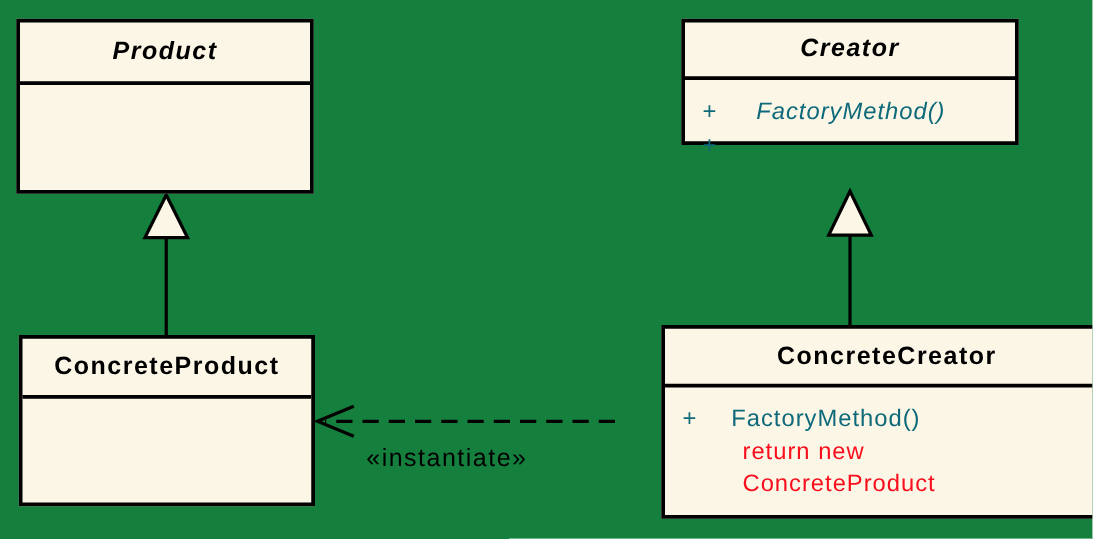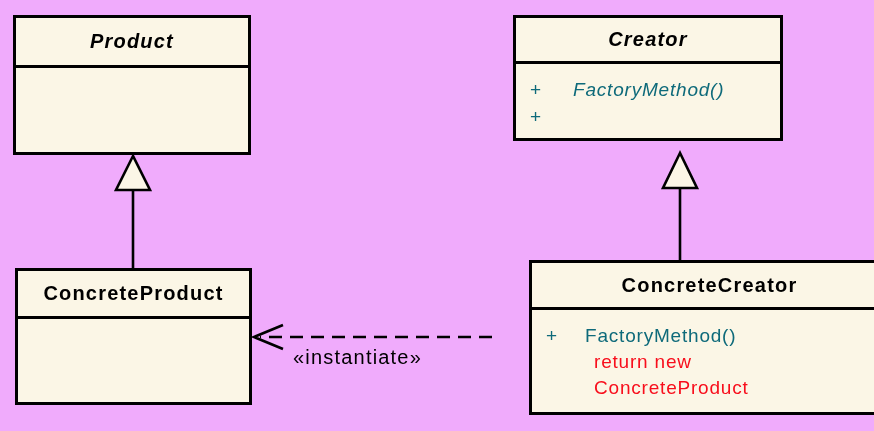--- a/index.html
+++ b/index.html
@@ -1,21 +1,21 @@
 <!DOCTYPE html>
 <html><head>
 <meta charset="utf-8">
 <style>
   * { box-sizing: border-box; }
   html, body { margin: 0; padding: 0; background: #ffffff; }
   .canvas {
     position: relative;
     width: 874px;
     height: 431px;
-    background: #f0abfc;
+    background: #15803d;
     font-family: "Liberation Sans", sans-serif;
     overflow: hidden;
   }
   .uml-class {
     position: absolute;
     background: #FBF6E6;
     border: 3px solid #000000;
   }
   .uml-title {
     display: flex;
@@ -86,21 +86,21 @@
       <line x1="492" y1="337" x2="260" y2="337" stroke="#000000" stroke-width="2.6" stroke-dasharray="13,8"></line>
       <polyline points="283,325 254,337 283,349" fill="none" stroke="#000000" stroke-width="2.6"></polyline>
     </g>
   </svg>
 
   <div class="uml-class abstract" style="left:13px; top:15px; width:238px; height:140px;">
     <div class="uml-title" style="height:50px;">Product</div>
     <div class="uml-body"></div>
   </div>
 
-  <div class="uml-class abstract" style="left:513px; top:15px; width:270px; height:126px;">
+  <div class="uml-class abstract" style="left:545px; top:15px; width:270px; height:101px;">
     <div class="uml-title" style="height:46px;">Creator</div>
     <div class="uml-body">
       <div class="m-line m-abstract">
         <span class="m-vis">+</span>
         <span class="m-name">FactoryMethod()</span>
       </div>
       <div class="m-line">
         <span class="m-vis">+</span>
       </div>
     </div>
@@ -116,15 +116,15 @@
     <div class="uml-body">
       <div class="m-line">
         <span class="m-vis">+</span>
         <span class="m-name" style="margin-left:26px;">FactoryMethod()</span>
       </div>
       <div class="note-line">return new</div>
       <div class="note-line">ConcreteProduct</div>
     </div>
   </div>
 
-  <div class="edge-label" style="left:293px; top:346px;">«instantiate»</div>
+  <div class="edge-label" style="left:293px; top:356px;">«instantiate»</div>
 
 </div>
 
 </body></html>

